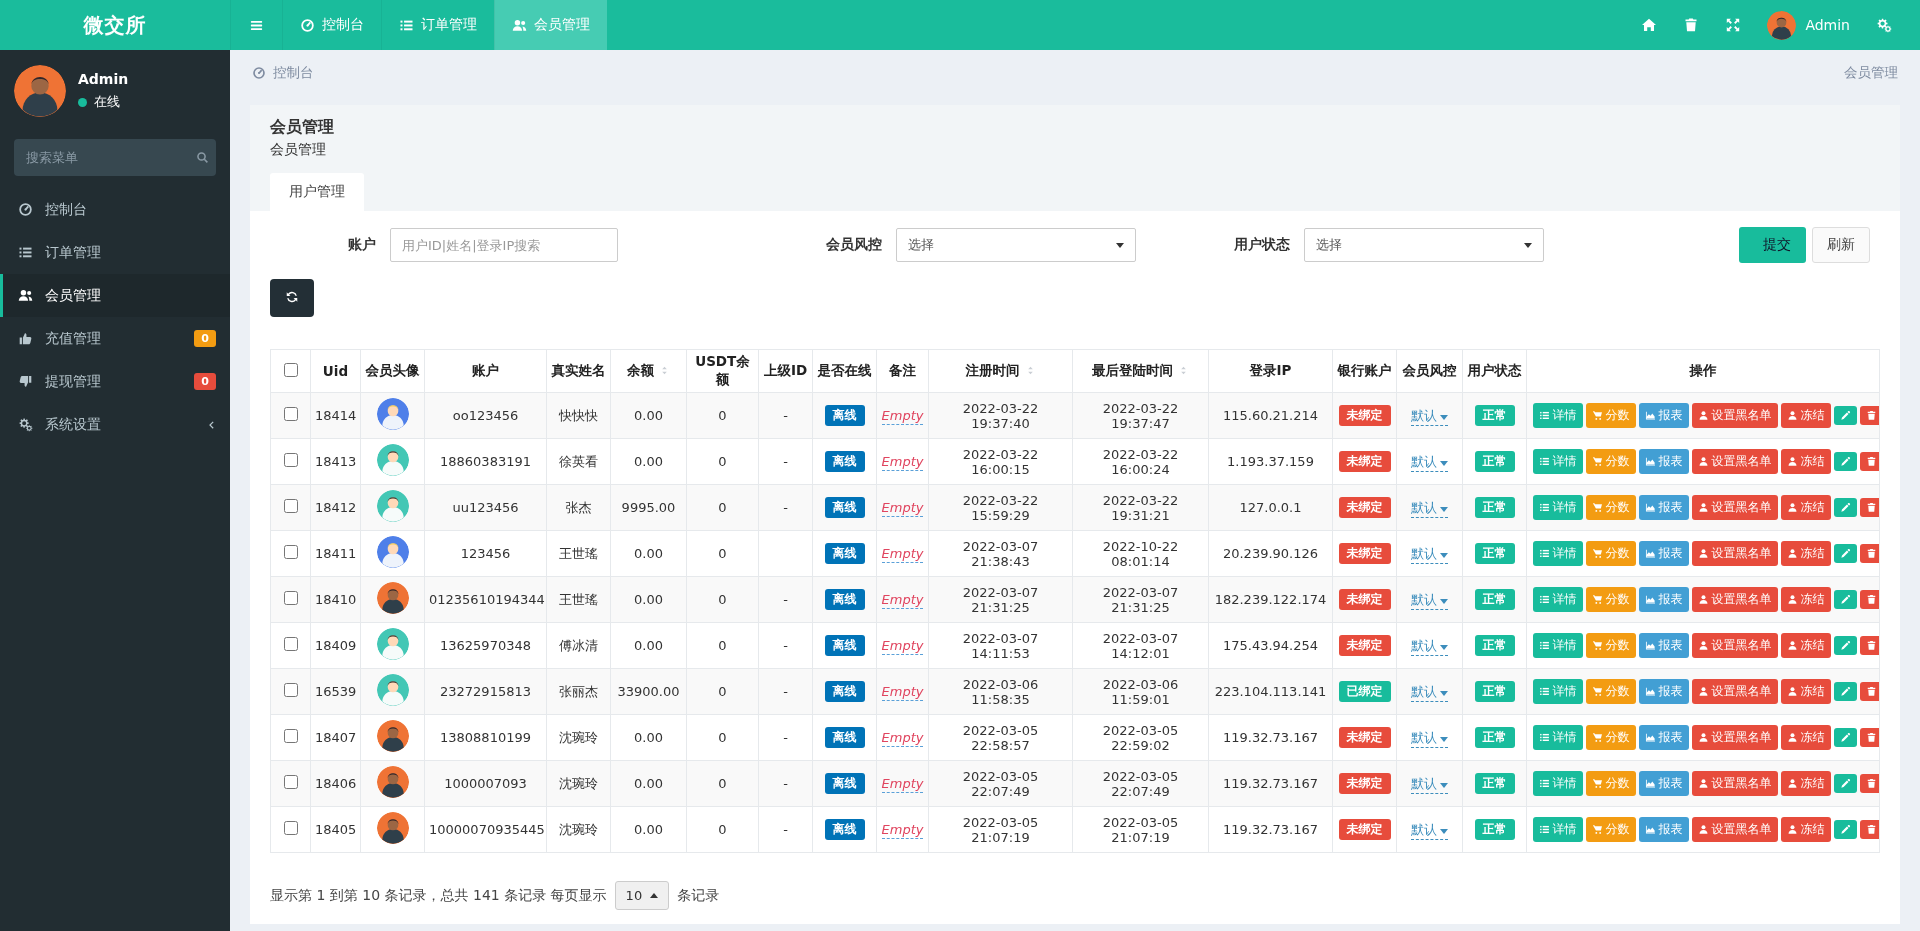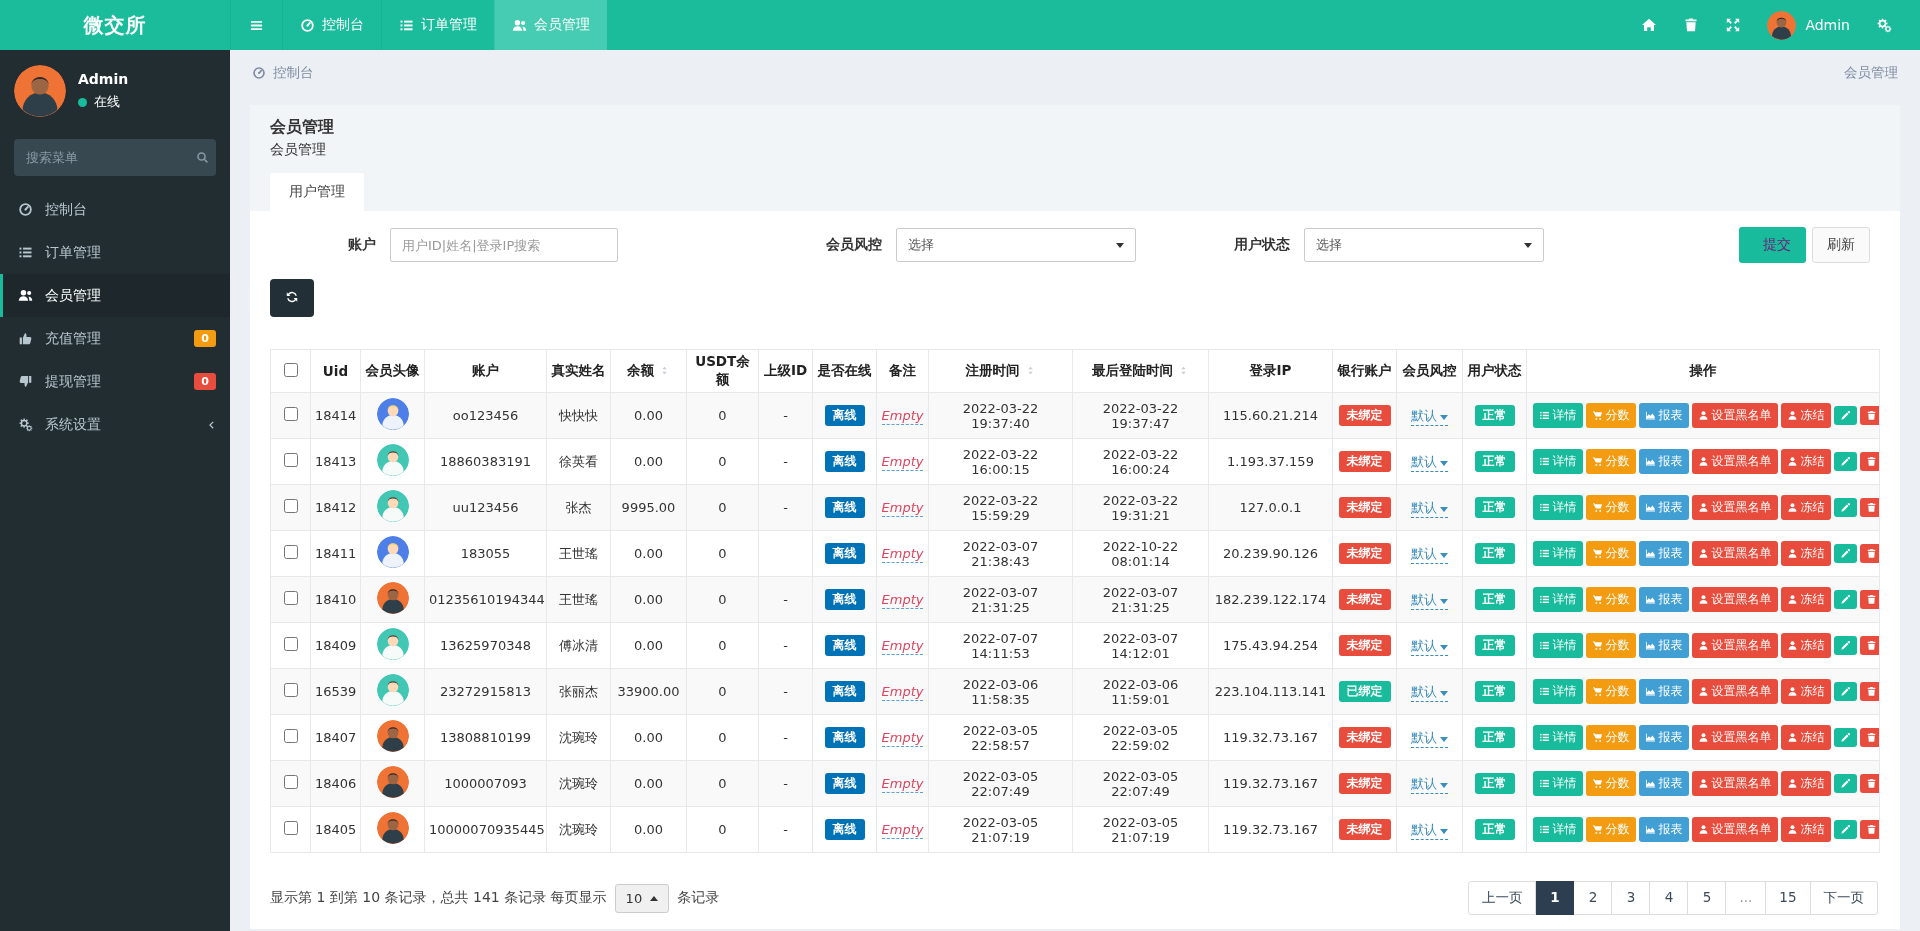--- a/index.html
+++ b/index.html
@@ -69,21 +69,21 @@
   .f-select { width:240px; height:34px; border:1px solid #ccc; border-radius:2px; margin-left:14px;
               display:flex; align-items:center; padding:0 11px; font-size:13px; color:#555; cursor:pointer;
               background:#fff; }
   .f-select .sel-caret { margin-left:auto; }
   .caret-dn-css { width:0; height:0; border-left:4px solid transparent; border-right:4px solid transparent;
                   border-top:5px solid #333; display:inline-block; }
   .ml-a { margin-left:208px; } .ml-b { margin-left:98px; }
   .filter-btns { margin-left:auto; display:flex; gap:6px; margin-right:10px; }
   .btn { height:36px; padding:0 14px; border-radius:3px; font-size:14px; display:inline-flex; align-items:center;
          cursor:pointer; border:1px solid transparent; font-family:inherit; }
-  .btn-submit { background:#18bc9c; color:#701a75;padding-left:23px; }
+  .btn-submit { background:#18bc9c; color:#0f172a;padding-left:23px; }
   .btn-refresh { background:#fafafa; color:#444; border-color:#ddd; }
 
   .tool-row { margin:16px 0 10px; }
   .btn-sq { width:44px; height:38px; background:#232f36; border-radius:4px; color:#fff; display:inline-flex;
             align-items:center; justify-content:center; cursor:pointer; }
   .btn-sq svg { width:14px; height:14px; }
 
   
   table { width:100%; border-collapse:collapse; table-layout:fixed; font-size:13px; color:#333;margin-top:32px; }
   th,td { border:1px solid #e6e9ec; text-align:center; vertical-align:middle; padding:3px 4px; overflow:hidden; }
@@ -684,21 +684,21 @@
                   <td><input type="checkbox" style=""></td>
                   <td>18411</td>
                   <td><span class="avatar-cell">
                       <svg width="32" height="32" viewBox="0 0 36 36">
                         <circle cx="18" cy="18" r="18" fill="#4e7fe9"></circle>
                         <path d="M6 31a12 12 0 0 1 24 0 18 18 0 0 1-24 0z" fill="#eef3fb"></path>
                         <circle cx="18" cy="14.5" r="6" fill="#ffd9b8"></circle>
                         <path d="M11.7 13.5a6.4 6.4 0 0 1 12.6 0c-1.2-2.6-3.1-3.8-6.3-3.8s-5.1 1.2-6.3 3.8z" fill="#f6cf5f"></path>
                       </svg>
                     </span></td>
-                  <td>183055</td>
+                  <td>123456</td>
                   <td>王世瑤</td>
                   <td>0.00</td>
                   <td>0</td>
                   <td></td>
                   <td><span class="badge b-blue">离线</span></td>
                   <td><a class="remark">Empty</a></td>
                   <td>2022-03-07 21:38:43</td>
                   <td>2022-10-22 08:01:14</td>
                   <td>20.239.90.126</td>
                   <td><span class="badge b-red">未绑定</span></td>
@@ -857,21 +857,21 @@
                         <path d="M11.7 13.5a6.4 6.4 0 0 1 12.6 0c-1.2-2.6-3.1-3.8-6.3-3.8s-5.1 1.2-6.3 3.8z" fill="#4a3b32"></path>
                       </svg>
                     </span></td>
                   <td>13625970348</td>
                   <td>傅冰清</td>
                   <td>0.00</td>
                   <td>0</td>
                   <td>-</td>
                   <td><span class="badge b-blue">离线</span></td>
                   <td><a class="remark">Empty</a></td>
-                  <td>2022-07-07 14:11:53</td>
+                  <td>2022-03-07 14:11:53</td>
                   <td>2022-03-07 14:12:01</td>
                   <td>175.43.94.254</td>
                   <td><span class="badge b-red">未绑定</span></td>
                   <td><a class="risk">默认<span class="r-caret"></span></a></td>
                   <td><span class="badge b-green">正常</span></td>
                   <td class="cell-actions"><a class="abtn c-green">
                       <span style="display:inline-flex">
                         <svg viewBox="0 0 16 16" fill="currentColor" aria-hidden="true">
                           <rect x="1.6" y="2.8" width="2.1" height="2.1"></rect>
                           <rect x="5.4" y="2.8" width="9" height="2.1"></rect>
@@ -1264,30 +1264,19 @@
               </tbody>
           </table>
 
           <div class="table-footer">
             <span>显示第 1 到第 10 条记录，总共 141 条记录 每页显示</span>
             <span class="pagesize">
               <span>10</span>
               <span class="caret-up-css"></span>
             </span>
             <span>条记录</span>
-            <div class="pagination" id="pagination">
-                <span class="page-btn">上一页</span>
-                <span class="page-btn active">1</span>
-                <span class="page-btn">2</span>
-                <span class="page-btn">3</span>
-                <span class="page-btn">4</span>
-                <span class="page-btn">5</span>
-                <span class="page-btn ellipsis">...</span>
-                <span class="page-btn">15</span>
-                <span class="page-btn">下一页</span>
-              </div>
           </div>
 
         </div>
       </section>
     </main>
   </div>
 </div>
 
 </body></html>

